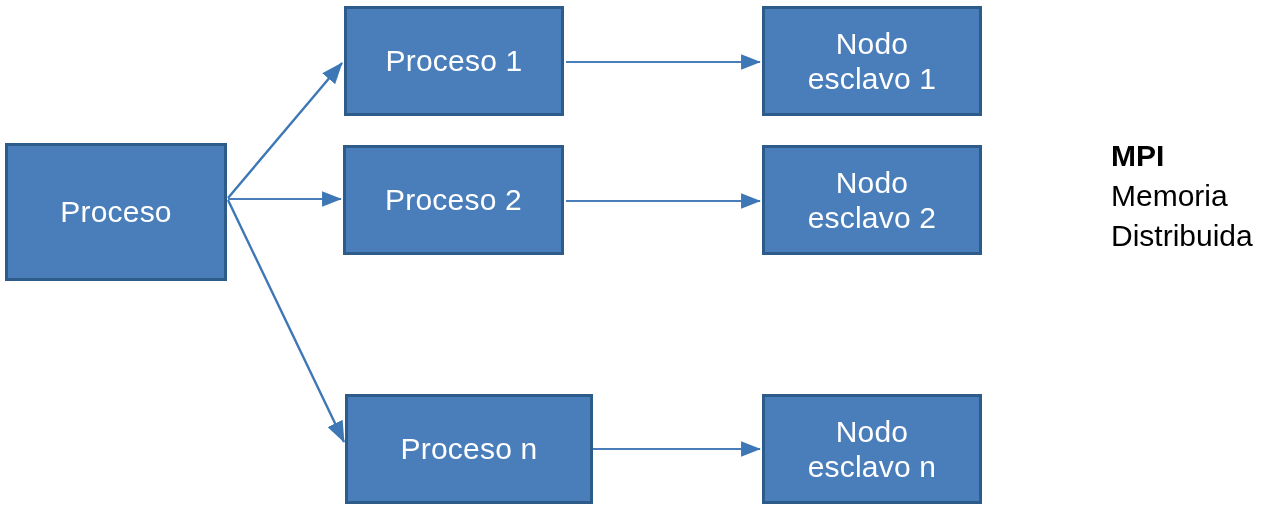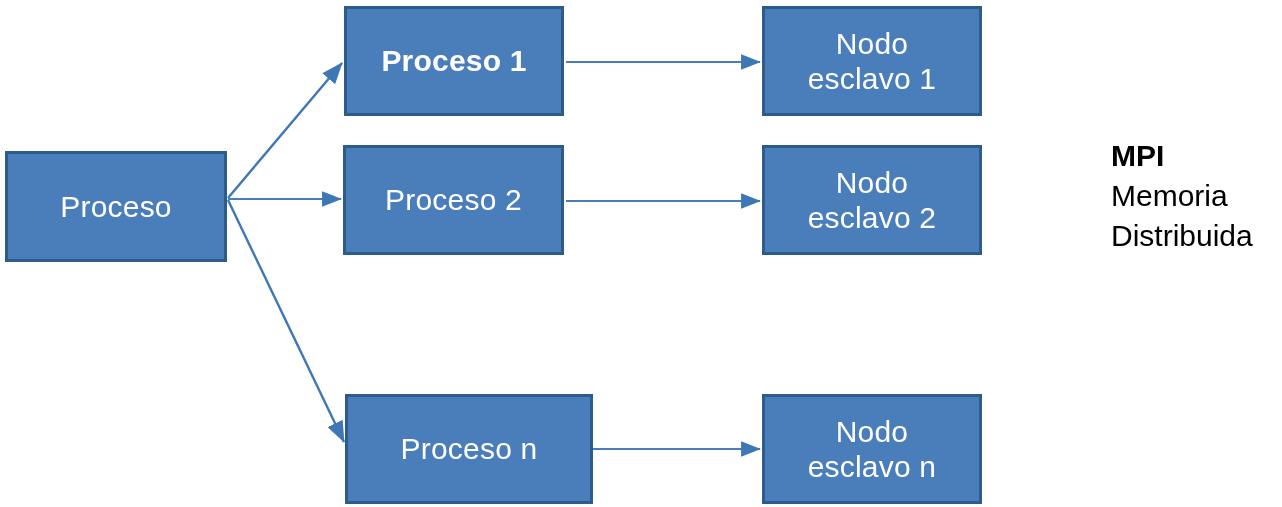--- a/index.html
+++ b/index.html
@@ -31,22 +31,22 @@
     font-size: 30px;
     font-weight: 400;
     letter-spacing: 0.2px;
     user-select: none;
   }
   .node .label {
     display: block;
     white-space: pre-line;
     padding: 0 6px;
   }
-  .node-root   { left: 5px;   top: 143px; width: 222px; height: 111px; margin-top: 8px; }
-  .node-p1     { left: 344px; top: 6px;   width: 220px; height: 110px; font-weight: bold; }
+  .node-root   { left: 5px;   top: 143px; width: 222px; height: 138px; }
+  .node-p1     { left: 344px; top: 6px;   width: 220px; height: 110px; }
   .node-p2     { left: 343px; top: 145px; width: 221px; height: 110px; justify-content: center; }
   .node-pn     { left: 345px; top: 394px; width: 248px; height: 110px; }
   .node-n1     { left: 762px; top: 6px;   width: 220px; height: 110px; }
   .node-n2     { left: 762px; top: 145px; width: 220px; height: 110px; }
   .node-nn     { left: 762px; top: 394px; width: 220px; height: 110px; }
 
   #edges {
     position: absolute;
     left: 0;
     top: 0;

